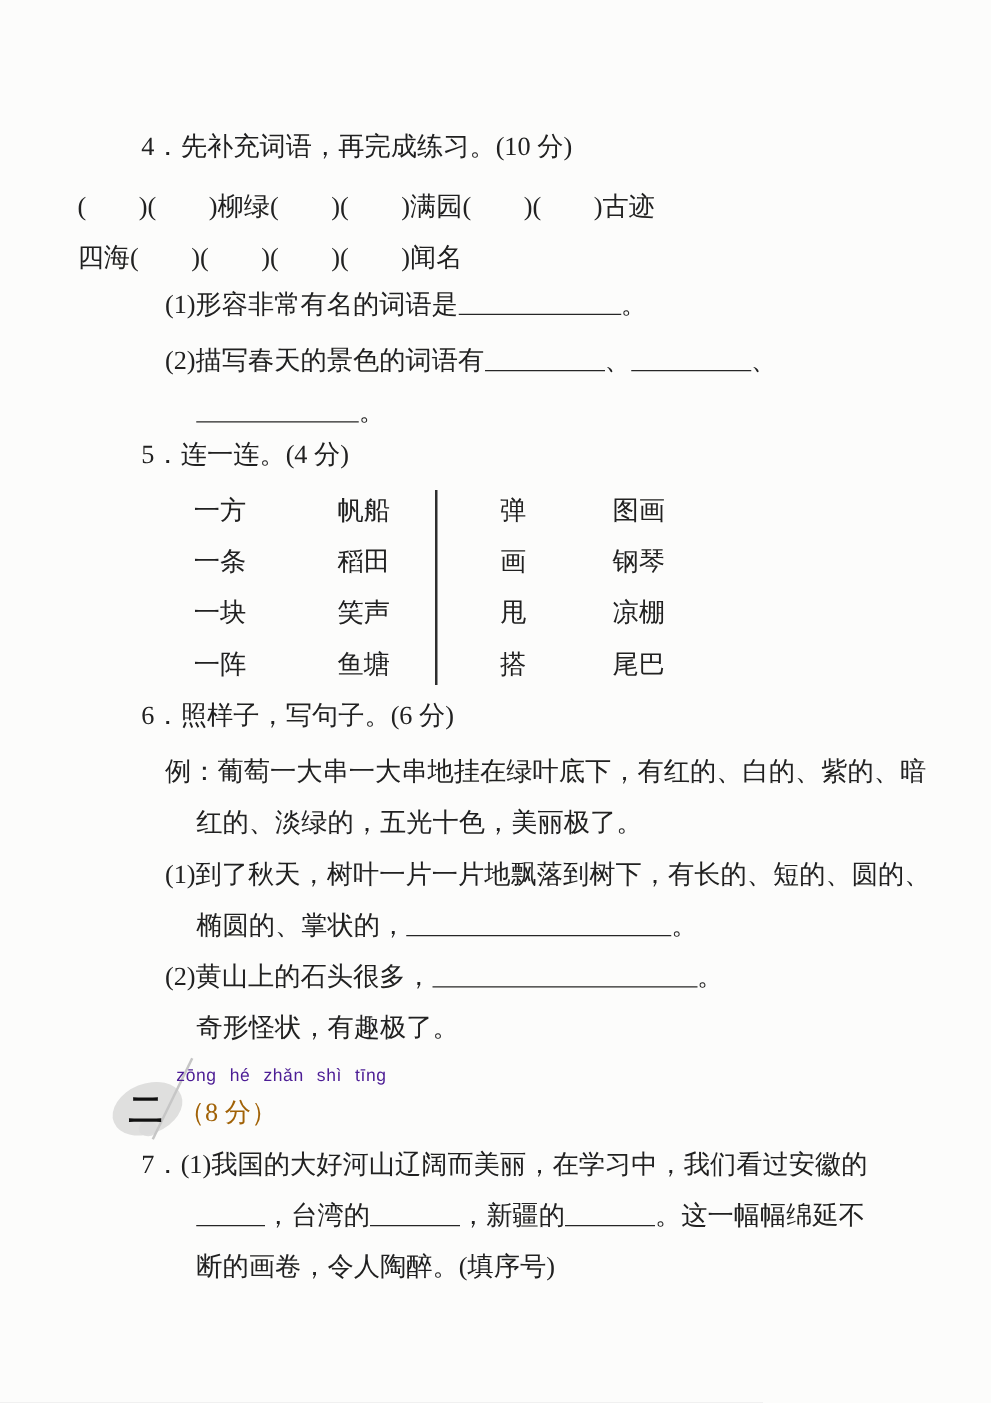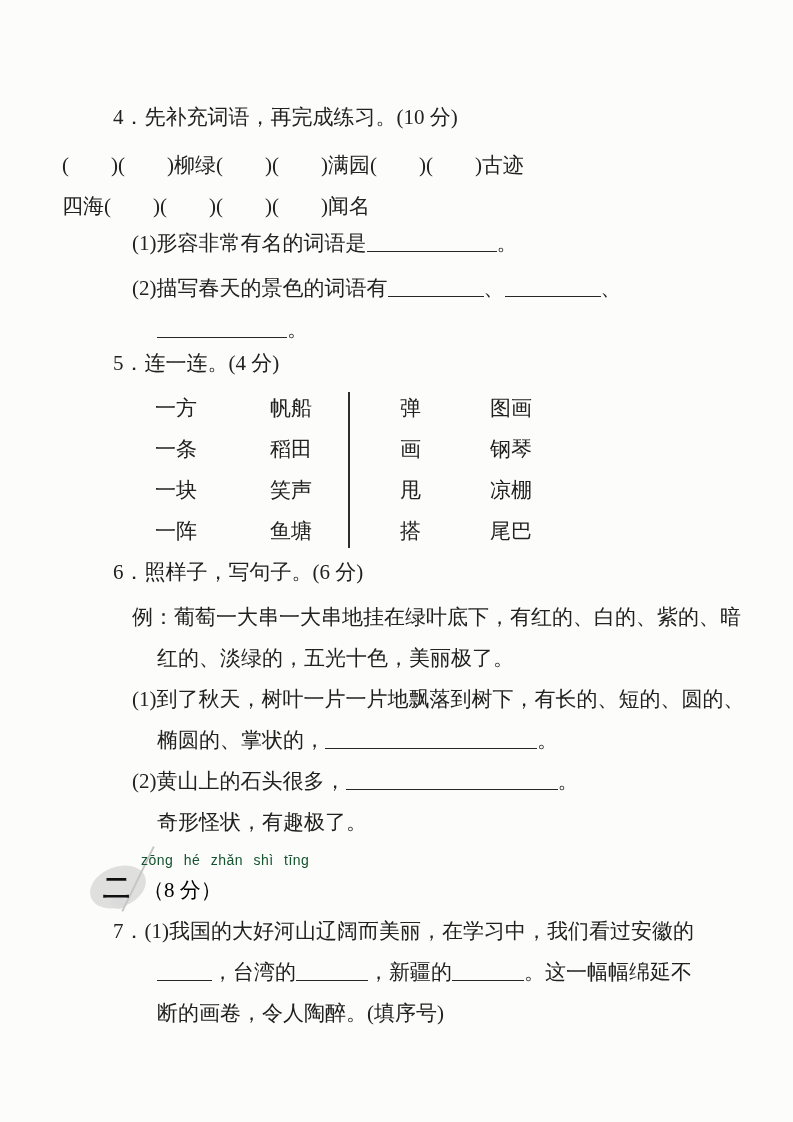--- a/index.html
+++ b/index.html
@@ -62,32 +62,32 @@
   }
   .sec-decor-line{
     position:absolute;left:34px;top:-8px;
     width:2px;height:72px;background:#c6c6c6;
     transform:rotate(26deg);
   }
   .sec-pinyin{
     position:relative;z-index:2;
     display:block;margin-left:38px;
     height:18px;line-height:18px;
-    font-size:14px;color:#14532d;
+    font-size:14px;color:#4c1d95;
     letter-spacing:.5px;word-spacing:6px;
   }
   .sec-main{
     position:relative;z-index:2;
     display:flex;align-items:baseline;
     height:38px;line-height:38px;
     color:#101010;
   }
   .sec-num{font-size:27px;font-weight:800;margin-right:11px;}
   .sec-title{font-size:25px;font-weight:700;letter-spacing:9px;}
-  .sec-pts{font-family:"Liberation Serif","DejaVu Serif",serif;font-size:21px;margin-left:2px;color:#000000;}
+  .sec-pts{font-family:"Liberation Serif","DejaVu Serif",serif;font-size:21px;margin-left:2px;color:#a16207;}
 </style>
 </head>
 <body>
 
 <div class="page">
   <div class="doc">
 
     <div class="line q-line"><span class="q-num">4．</span><span>先补充词语，再完成练习。</span><span class="pts">(10 分)</span></div>
 
     <div class="line fill-row" style="margin-top:7px;">

